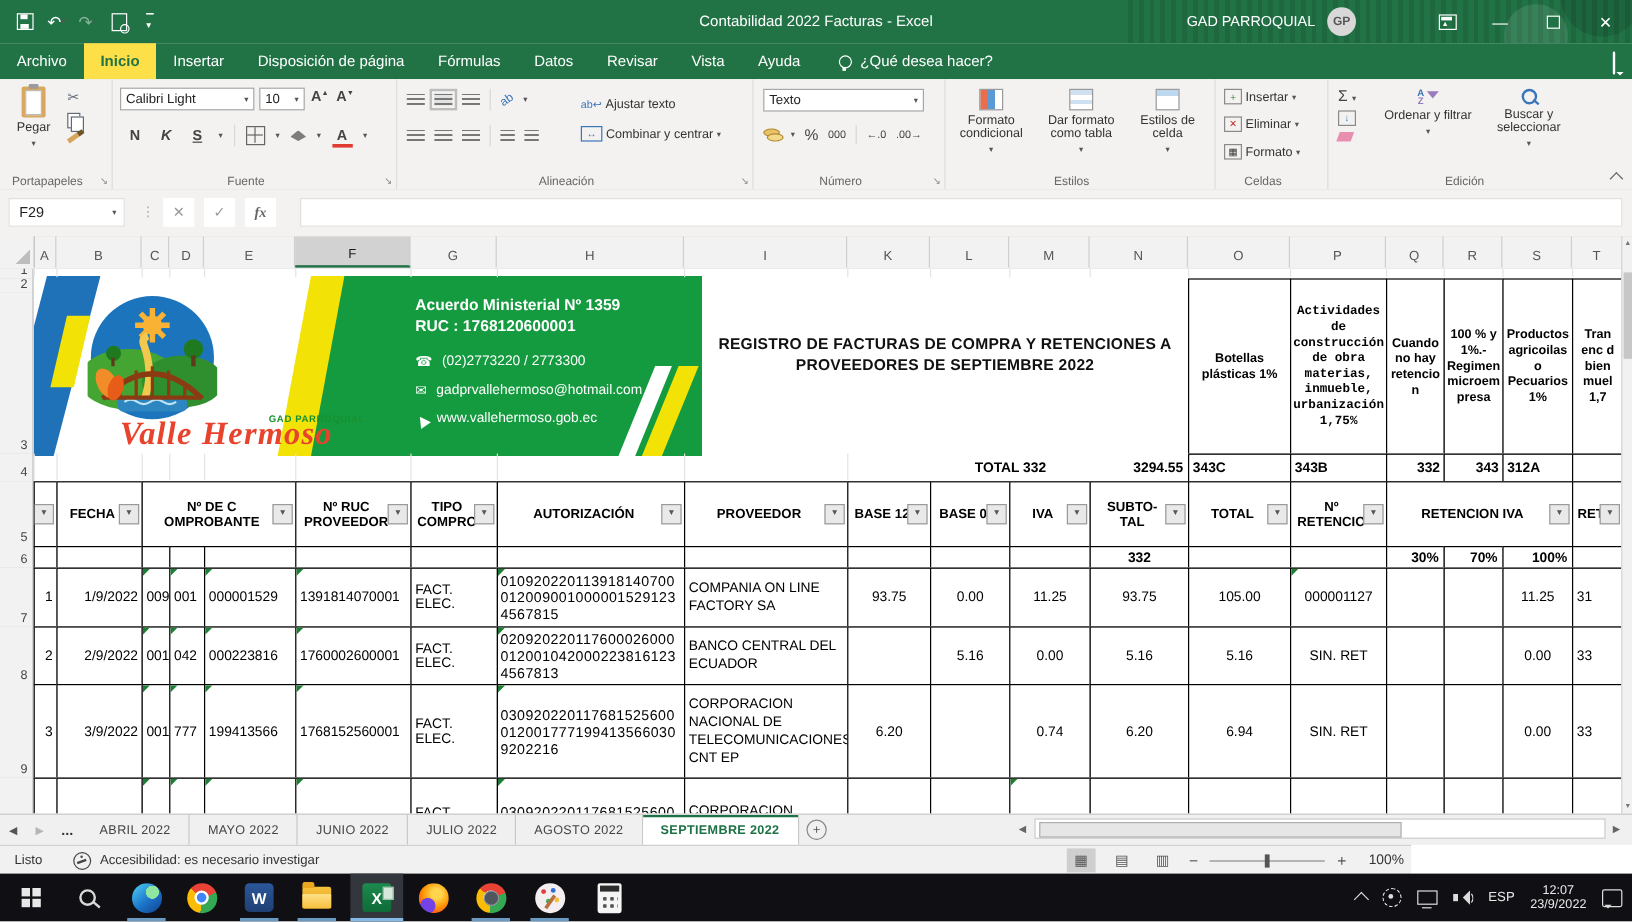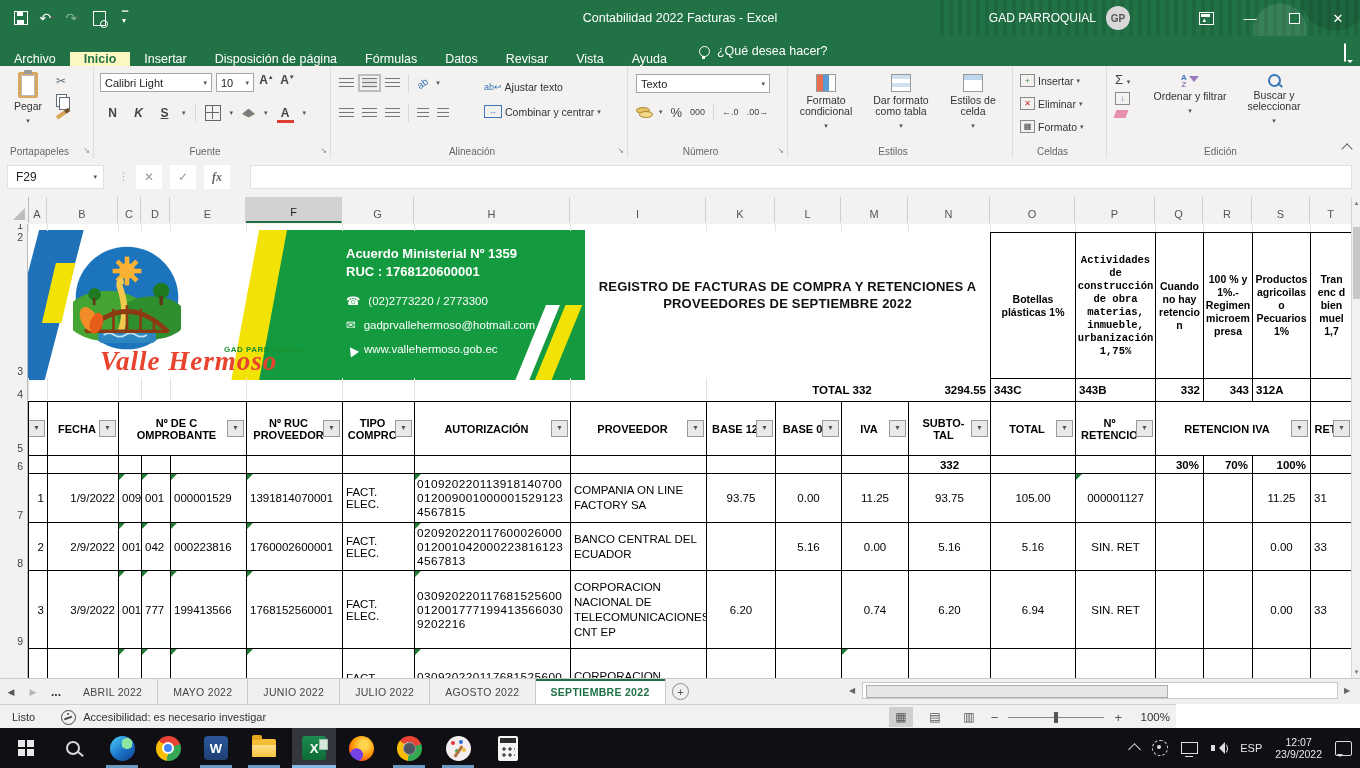--- a/index.html
+++ b/index.html
@@ -26,21 +26,21 @@
   .avatar{width:24px;height:24px;border-radius:50%;background:#d8d8d8;color:#555;font-size:10px;font-weight:bold;display:flex;align-items:center;justify-content:center;}
   .winctl{position:absolute;top:0;height:36px;width:44px;display:flex;align-items:center;justify-content:center;color:#fff;font-size:13px;}
   .i-restore{width:9px;height:9px;border:1.2px solid #fff;position:relative;background:#217346;}
   .i-restore:before{content:"";position:absolute;left:2px;top:-4px;width:9px;height:9px;border:1.2px solid #fff;z-index:-1;}
   .i-ribopts{width:13px;height:11px;border:1.2px solid #fff;position:relative;}
   .i-ribopts:before{content:"";position:absolute;left:1px;top:1px;width:9px;height:3px;background:#fff;}
   .i-ribopts:after{content:"▴";position:absolute;left:3px;top:3px;font-size:7px;color:#fff;}
   
   #menubar{position:absolute;left:0;top:36px;width:1360px;height:30px;background:#217346;display:flex;align-items:stretch;}
   .mtab{padding:0 14px;display:flex;align-items:center;color:#fff;font-size:12.5px;cursor:default;}
-  .mtab.active{background:#fef9c3;color:#217346;font-weight:bold;}
+  .mtab.active{background:#fde047;color:#217346;font-weight:bold;}
   #tellme{display:flex;align-items:center;color:#fff;font-size:12.5px;gap:7px;margin-left:18px;}
   .i-bulb{width:9px;height:9px;border:1.5px solid #fff;border-radius:50%;position:relative;}
   .i-bulb:after{content:"";position:absolute;left:2px;top:9px;width:3px;height:3px;background:#fff;}
   .i-comment{width:16px;height:12px;border:1.5px solid #fff;border-radius:2px;position:relative;}
   .i-comment:after{content:"";position:absolute;left:2px;bottom:-5px;border:3px solid transparent;border-top-color:#fff;}
   
   #ribbon{position:absolute;left:0;top:66px;width:1360px;height:92px;background:#f3f2f1;border-bottom:1px solid #d2d0ce;display:flex;}
   .rgroup{position:relative;height:92px;border-right:1px solid #ddd;box-sizing:border-box;}
   .glabel{position:absolute;bottom:1px;left:0;right:14px;text-align:center;font-size:10px;color:#666;}
   .launcher{position:absolute;bottom:3px;right:3px;font-size:8px;color:#888;}
@@ -236,21 +236,21 @@
       <span class="i-ribopts"></span>
     </div>
   <div class="winctl" style="right:88px;">—</div>
   <div class="winctl" style="right:44px;">
       <span class="i-restore"></span>
     </div>
   <div class="winctl" style="right:0;">✕</div>
 </div>
 
 <div id="menubar">
-  <div id="menu-tabs" style="display:flex;align-items:flex-end;">
+  <div id="menu-tabs" style="display:flex;">
       <div class="mtab">Archivo</div>
       <div class="mtab active">Inicio</div>
       <div class="mtab">Insertar</div>
       <div class="mtab">Disposición de página</div>
       <div class="mtab">Fórmulas</div>
       <div class="mtab">Datos</div>
       <div class="mtab">Revisar</div>
       <div class="mtab">Vista</div>
       <div class="mtab">Ayuda</div>
     </div>

